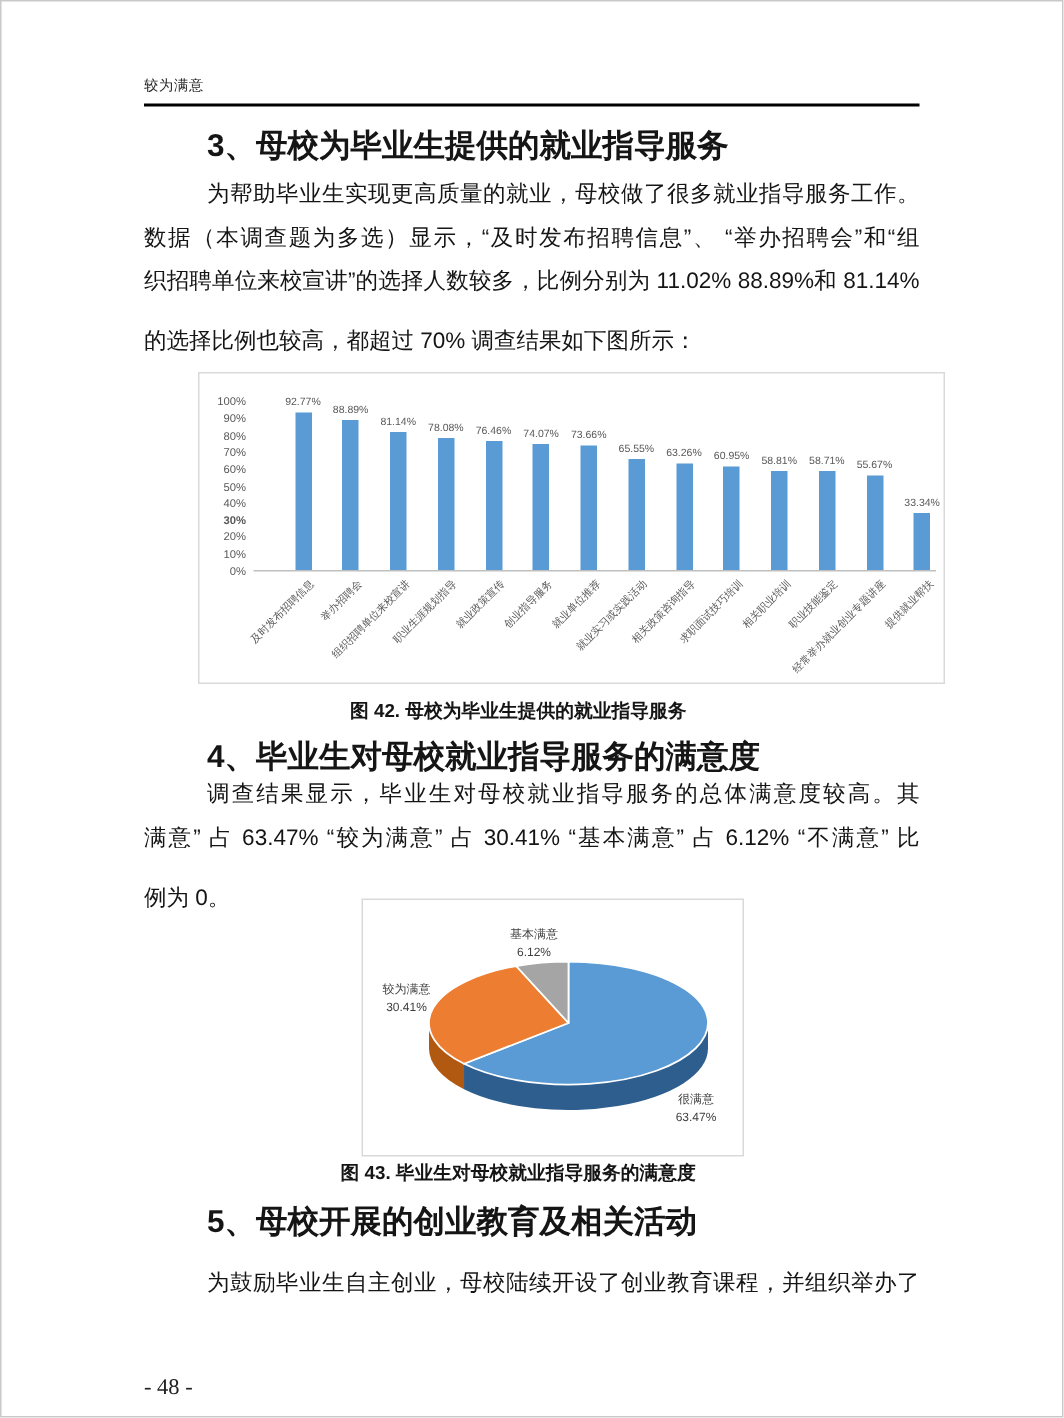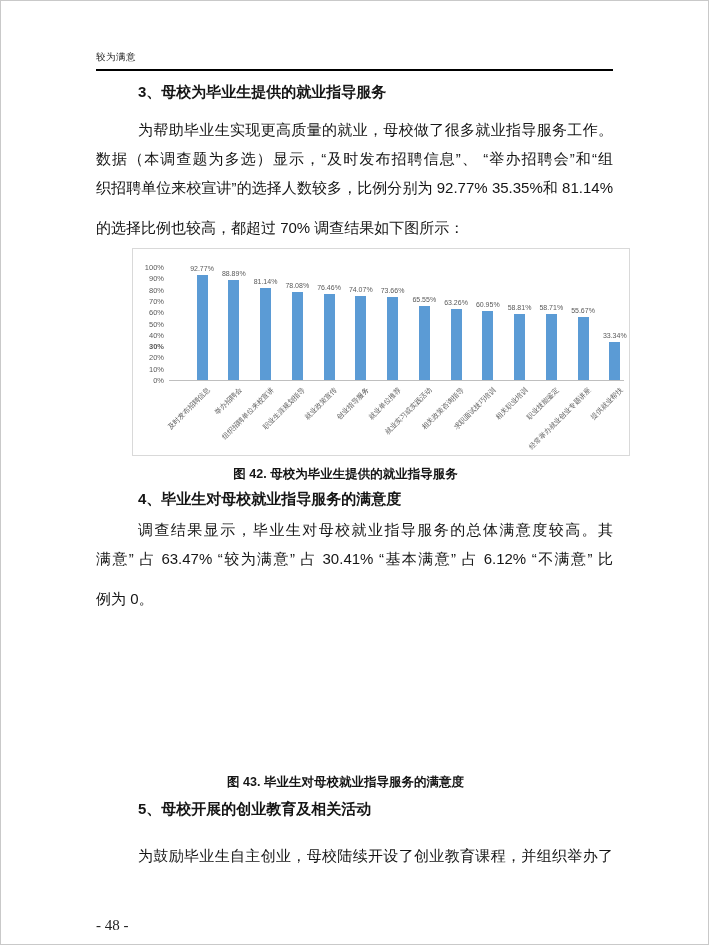--- a/index.html
+++ b/index.html
@@ -6,21 +6,21 @@
   .page{
     position:relative;width:709px;height:945px;margin:0 auto;
     background:#ffffff;border:1px solid #c9c9c9;box-sizing:border-box;
     font-family:"Liberation Sans","DejaVu Sans",sans-serif;color:#111;overflow:hidden;
   }
   .hdr{
     position:absolute;left:95px;top:50px;width:517px;
     font-size:9.5px;letter-spacing:.5px;padding-bottom:5px;
     border-bottom:2px solid #000;color:#222;
   }
-  .h-sec{position:absolute;left:137px;font-size:15px;font-weight:bold;white-space:nowrap;color:#151515;}
+  .h-sec{position:absolute;left:137px;font-size:21px;font-weight:bold;white-space:nowrap;color:#151515;}
   .h3{top:82px;}
   .h4{top:489px;}
   .h5{top:799px;}
   .para{position:absolute;left:95px;width:517px;font-size:15px;color:#151515;}
   .p1{top:114px;}
   .p2{top:514px;}
   .p3{top:829px;}
   .pline{line-height:29px;height:29px;text-align:justify;text-align-last:justify;overflow:hidden;}
   .pline.first{text-indent:42px;}
   .pline.endline{text-align-last:left;margin-top:11px;}
@@ -57,21 +57,21 @@
 
   <div class="hdr">
     <span>较为满意</span>
   </div>
 
   <div class="h-sec h3">3、母校为毕业生提供的就业指导服务</div>
 
   <div class="para p1">
     <div class="pline first">为帮助毕业生实现更高质量的就业，母校做了很多就业指导服务工作。调查</div>
     <div class="pline">数据（本调查题为多选）显示，“及时发布招聘信息”、 “举办招聘会”和“组</div>
-    <div class="pline">织招聘单位来校宣讲”的选择人数较多，比例分别为 92.77% 35.35%和 81.14%</div>
+    <div class="pline">织招聘单位来校宣讲”的选择人数较多，比例分别为 11.02% 88.89%和 81.14%</div>
     <div class="pline endline">的选择比例也较高，都超过 70% 调查结果如下图所示：</div>
   </div>
 
   <div class="chartbox">
       <div class="ytick" style="top: 127px; color: rgb(89, 89, 89);">0%</div>
       <div class="ytick" style="top: 115.7px; color: rgb(89, 89, 89);">10%</div>
       <div class="ytick" style="top: 104.4px; color: rgb(89, 89, 89);">20%</div>
       <div class="ytick" style="top: 93.1px; color: rgb(89, 89, 89); font-weight: bold;">30%</div>
       <div class="ytick" style="top: 81.8px; color: rgb(89, 89, 89);">40%</div>
       <div class="ytick" style="top: 70.5px; color: rgb(89, 89, 89);">50%</div>
@@ -128,20 +128,41 @@
   <div class="caption cap42">图 42. 母校为毕业生提供的就业指导服务</div>
 
   <div class="h-sec h4">4、毕业生对母校就业指导服务的满意度</div>
 
   <div class="para p2">
     <div class="pline first">调查结果显示，毕业生对母校就业指导服务的总体满意度较高。其中，“很</div>
     <div class="pline">满意” 占 63.47% “较为满意” 占 30.41% “基本满意” 占 6.12% “不满意” 比</div>
     <div class="pline endline">例为 0。</div>
   </div>
 
+  <div class="piebox">
+    <svg width="253" height="170" viewBox="0 0 253 170">
+        <path d="M230,82 A93,41 0 0 1 67.35572293229338,109.17170924380551 L67.35572293229338,126.17170924380551 A93,41 0 0 0 230,99 Z" fill="#2E5E8E"></path>
+        <path d="M67.35572293229338,109.17170924380551 A93,41 0 0 1 44,82.00000000000001 L44,99.00000000000001 A93,41 0 0 0 67.35572293229338,126.17170924380551 Z" fill="#B15811"></path>
+        <path d="M137,82 L137,41 A93,41 0 1 1 67.35572293229338,109.17170924380551 Z" fill="#5B9BD5" stroke="#ffffff" stroke-width="1.2" stroke-linejoin="round"></path>
+        <path d="M137,82 L67.35572293229338,109.17170924380551 A93,41 0 0 1 102.11343339313032,43.99404590263223 Z" fill="#ED7D31" stroke="#ffffff" stroke-width="1.2" stroke-linejoin="round"></path>
+        <path d="M137,82 L102.11343339313032,43.99404590263223 A93,41 0 0 1 136.9999999999999,41 Z" fill="#A5A5A5" stroke="#ffffff" stroke-width="1.2" stroke-linejoin="round"></path>
+      </svg>
+    <div class="pie-label pl-basic">
+      <div>基本满意</div>
+      <div>6.12%</div>
+    </div>
+    <div class="pie-label pl-mod">
+      <div>较为满意</div>
+      <div>30.41%</div>
+    </div>
+    <div class="pie-label pl-very">
+      <div>很满意</div>
+      <div>63.47%</div>
+    </div>
+  </div>
 
   <div class="caption cap43">图 43. 毕业生对母校就业指导服务的满意度</div>
 
   <div class="h-sec h5">5、母校开展的创业教育及相关活动</div>
 
   <div class="para p3">
     <div class="pline first endline">为鼓励毕业生自主创业，母校陆续开设了创业教育课程，并组织举办了相关</div>
   </div>
 
   <div class="footer">- 48 -</div>

